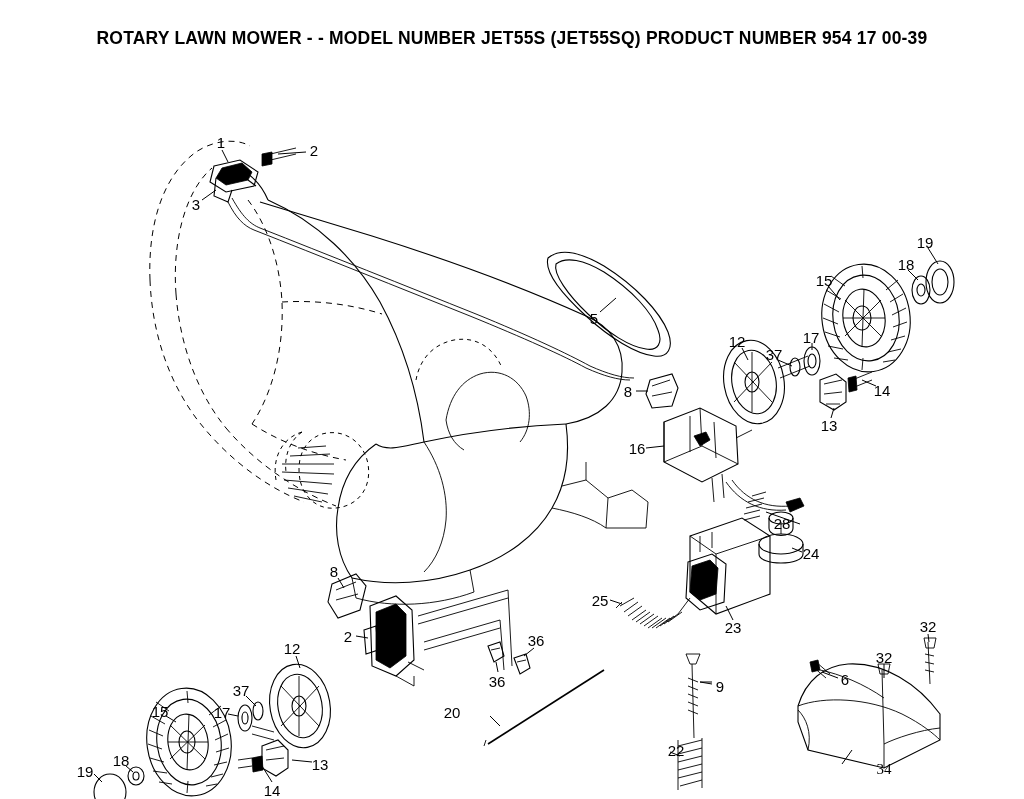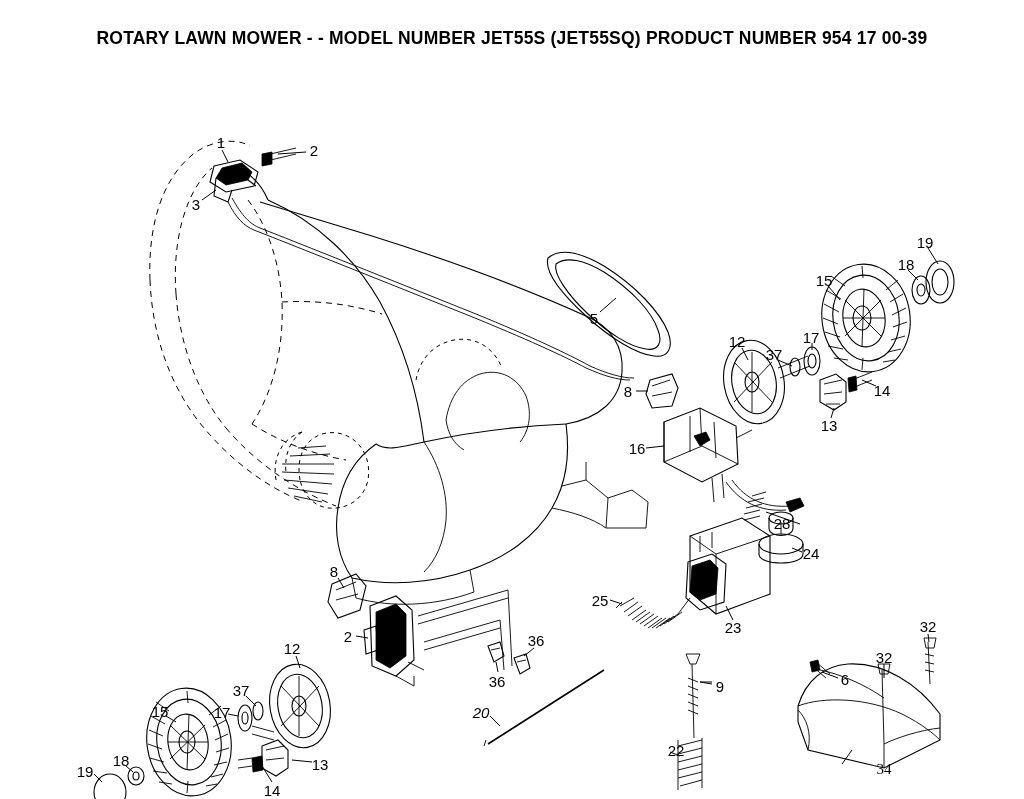--- a/index.html
+++ b/index.html
@@ -465,21 +465,21 @@
     <div class="callout" style="left:292px; top:598px;">12</div>
     <div class="callout" style="left:241px; top:640px;">37</div>
     <div class="callout" style="left:222px; top:662px;">17</div>
     <div class="callout" style="left:160px; top:661px;">15</div>
     <div class="callout" style="left:121px; top:710px;">18</div>
     <div class="callout" style="left:85px;  top:721px;">19</div>
     <div class="callout" style="left:272px; top:740px;">14</div>
     <div class="callout" style="left:320px; top:714px;">13</div>
     <div class="callout" style="left:536px; top:590px;">36</div>
     <div class="callout" style="left:497px; top:631px;">36</div>
-    <div class="callout" style="left:481px; top:662px;font-style:italic;">20</div>
+    <div class="callout" style="left:452px; top:662px;">20</div>
     <div class="callout" style="left:720px; top:636px;">9</div>
     <div class="callout" style="left:660px; top:700px;margin-left:16px;">22</div>
     <div class="callout" style="left:845px; top:629px;">6</div>
     <div class="callout" style="left:884px; top:607px;">32</div>
     <div class="callout" style="left:928px; top:576px;">32</div>
     <div class="callout" style="left:884px; top:719px;font-family:Liberation Serif, serif;">34</div>
   </div>
 </div>
 
 </body></html>

